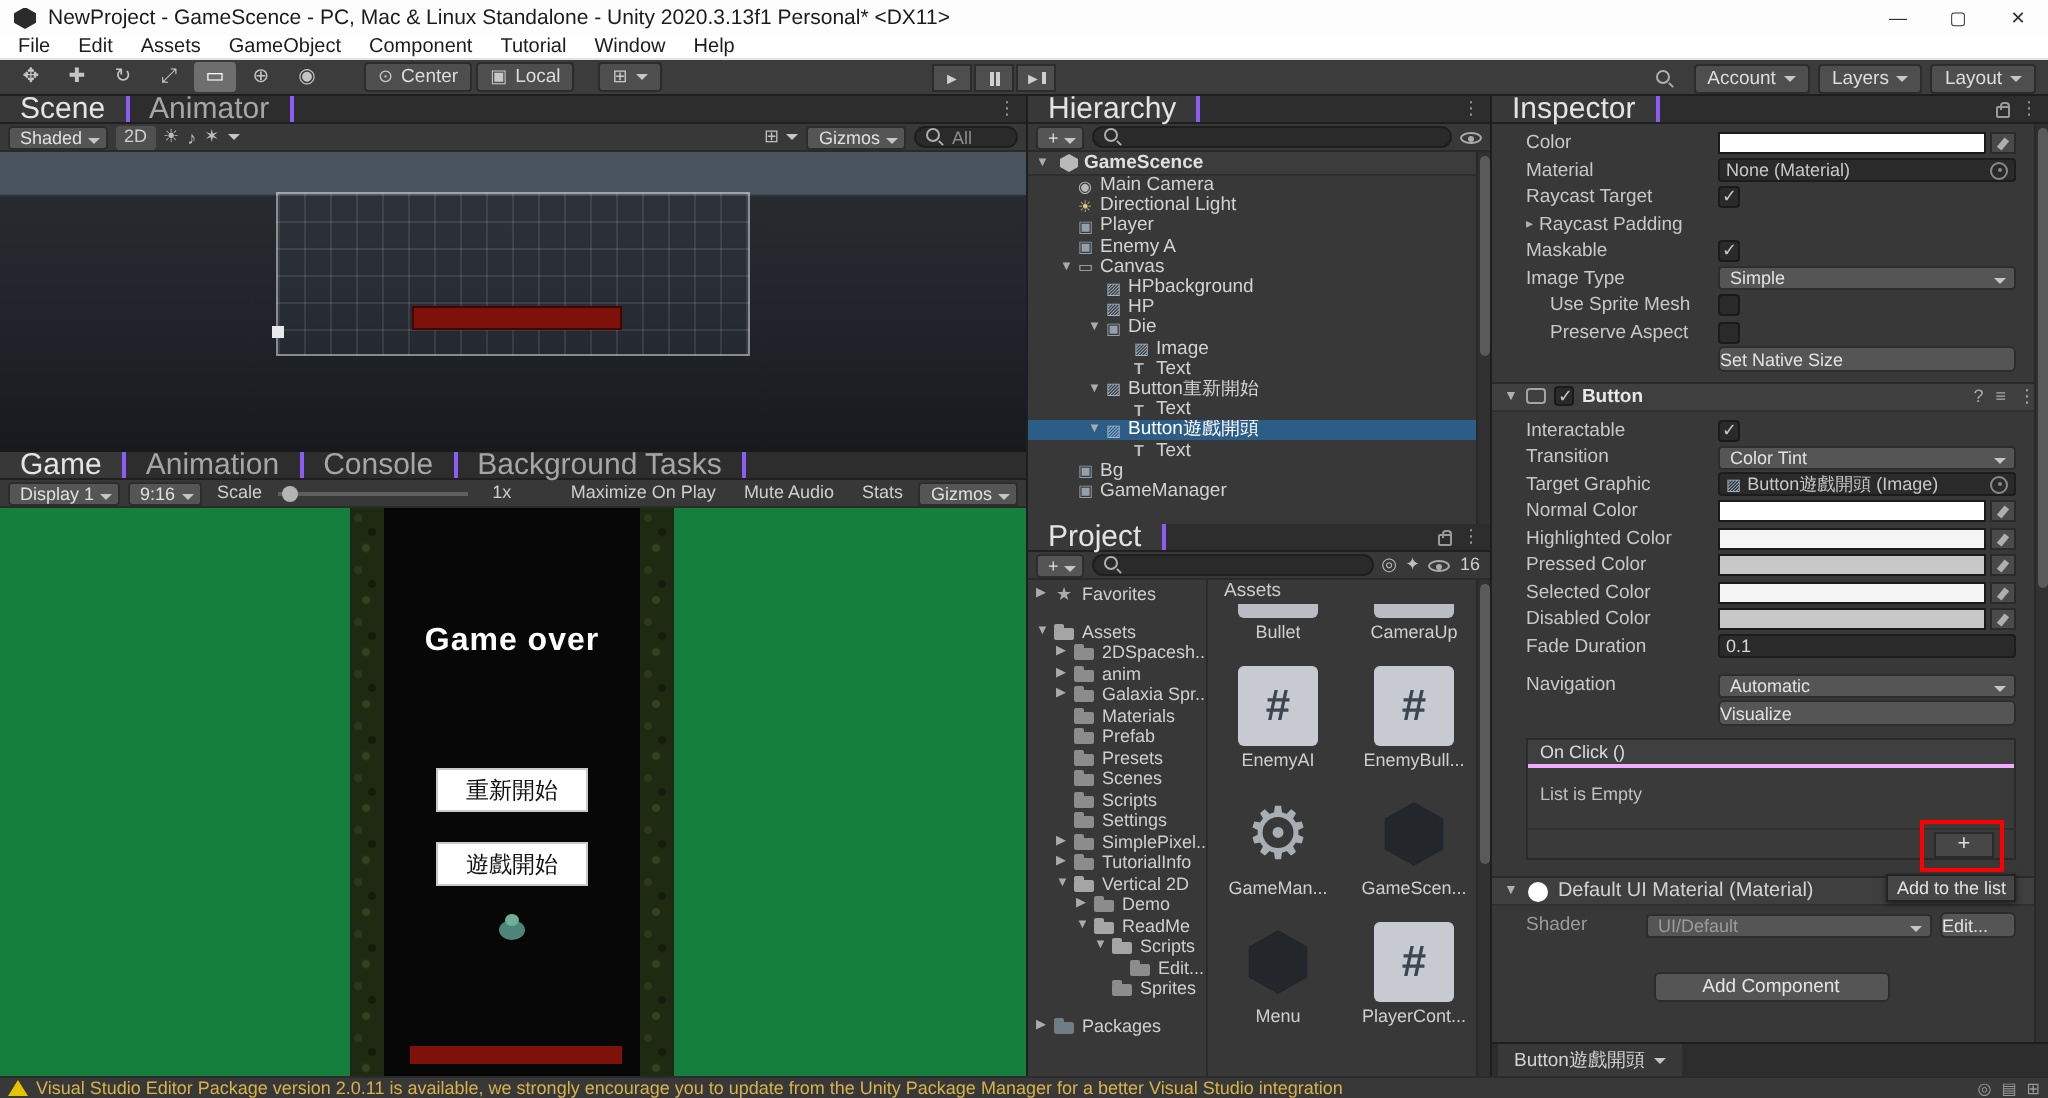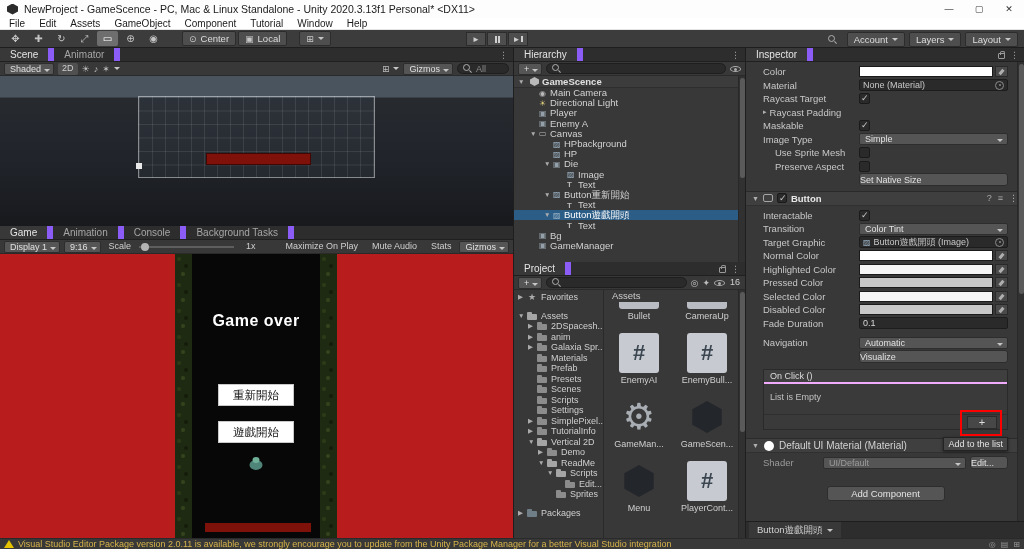--- a/index.html
+++ b/index.html
@@ -27,21 +27,21 @@
 #play-group{position:absolute;left:466px;top:2px;display:flex;gap:1px}
 .play-btn{width:20px;height:14px;background:#4E4E4E;border:1px solid #2C2C2C;display:flex;align-items:center;justify-content:center;color:#CFCFCF;font-size:8px;gap:1px}
 .pbar{width:2px;height:7px;background:#CFCFCF;display:inline-block}
 #toolbar-right{position:absolute;right:6px;top:2px;display:flex;gap:4px;align-items:flex-end}
 .mag{position:relative;width:9px;height:9px;flex:none}
 .mag::before{content:"";position:absolute;left:0;top:0;width:5px;height:5px;border:1px solid #AFAFAF;border-radius:50%}
 .mag::after{content:"";position:absolute;left:6px;top:7px;width:3px;height:1px;background:#AFAFAF;transform:rotate(45deg)}
 
 .panel{background:#383838}
 .tabbar{height:14px;background:#2D2D2D;border-bottom:1px solid #202020;display:flex}
-.tab{padding:0 10px;line-height:13px;font-size:10px;color:#A6A6A6;background:#2D2D2D;border-right:6px solid #8b5cf6;white-space:nowrap}
+.tab{padding:0 10px;line-height:13px;font-size:15px;color:#A6A6A6;background:#2D2D2D;border-right:2px solid #8b5cf6;white-space:nowrap}
 .tab.active,.tab.active-true{background:#383838;color:#E4E4E4}
 .bar-end{margin-left:auto;order:99;display:flex;align-items:center;gap:5px;padding:0 5px;color:#9A9A9A;font-size:9px}
 .lock-ico{width:7px;height:6px;border:1px solid #9A9A9A;border-radius:1px;position:relative;margin-top:2px}
 .lock-ico::before{content:"";position:absolute;left:1px;top:-3px;width:3px;height:3px;border:1px solid #9A9A9A;border-bottom:none;border-radius:2px 2px 0 0}
 .ptoolbar{height:14px;display:flex;align-items:center;gap:4px;padding:0 4px;background:#383838;border-bottom:1px solid #2A2A2A}
 .mini-dd{position:relative;height:12px;line-height:11px;background:#555555;border:1px solid #2D2D2D;border-radius:2px;font-size:9px;color:#E0E0E0;padding:0 12px 0 5px;white-space:nowrap;flex:none}
 .mini-dd::after{content:"";position:absolute;right:3px;top:5px;border-left:3px solid transparent;border-right:3px solid transparent;border-top:3px solid #C6C6C6}
 .mini-btn{height:12px;line-height:11px;color:#CFCFCF;font-size:9px;padding:0 4px;border-radius:2px;white-space:nowrap;flex:none}
 .mini-btn.on{background:#505050}
 .pico{color:#BDBDBD;font-size:9px;flex:none}
@@ -50,21 +50,21 @@
 .eye::before{content:"";position:absolute;inset:1px 0;border:1px solid #ABABAB;border-radius:50%}
 .eye::after{content:"";position:absolute;left:4px;top:3px;width:3px;height:3px;background:#ABABAB;border-radius:50%}
 
 #scene-panel{left:0;top:48px;width:513px;height:178px}
 #scene-viewport{position:relative;width:513px;height:150px;overflow:hidden;background:linear-gradient(to bottom,#4A545E 0,#4A545E 21px,#272B30 22px,#202329 60%,#17191D 100%)}
 .canvas-rect{position:absolute;left:138px;top:20px;width:237px;height:82px;border:1px solid rgba(255,255,255,.45);background-color:rgba(120,140,165,.08);background-image:linear-gradient(rgba(255,255,255,.09) 1px,transparent 1px),linear-gradient(90deg,rgba(255,255,255,.09) 1px,transparent 1px);background-size:13px 13.5px}
 .scene-hpbar{position:absolute;left:67px;top:56px;width:105px;height:12px;background:#7E120B;border:1px solid #430703}
 .corner-marker{position:absolute;left:-3px;bottom:8px;width:6px;height:6px;background:#E9E9E9}
 
 #game-panel{left:0;top:226px;width:513px;height:312px}
-#game-viewport{position:relative;width:513px;height:284px;background:#b91c1c;overflow:hidden}
+#game-viewport{position:relative;width:513px;height:284px;background:#15803d;overflow:hidden}
 .gstrip{position:absolute;left:175px;top:0;width:162px;height:284px;background:#070707}
 .grass{position:absolute;top:0;bottom:0;width:17px;background-color:#1F2A12;background-image:radial-gradient(circle at 4px 5px,#2C3B17 1.5px,transparent 2.5px),radial-gradient(circle at 11px 12px,#141C0B 1.5px,transparent 2.5px),radial-gradient(circle at 8px 20px,#33431C 1.5px,transparent 2.5px);background-size:17px 26px}
 .grass.left{left:0}.grass.right{right:0}
 .gameover{position:absolute;left:0;right:0;top:58px;text-align:center;color:#FFFFFF;font-size:16px;font-weight:bold;letter-spacing:.5px}
 .gbtn{position:absolute;left:50%;transform:translateX(-50%);width:74px;height:20px;background:#FFFFFF;color:#111111;font-size:11.5px;display:flex;align-items:center;justify-content:center;box-shadow:0 0 0 1px #C9C9C9}
 .gbtn.b1{top:131px}.gbtn.b2{top:168px}
 .player{position:absolute;left:50%;transform:translateX(-50%);top:203px;width:15px;height:14px}
 .player::before{content:"";position:absolute;inset:3px 1px 1px 1px;background:#4E8578;border-radius:50%}
 .player::after{content:"";position:absolute;left:4px;top:0;width:7px;height:6px;background:#6FAE97;border-radius:50%}
 .game-hpbar{position:absolute;left:30px;top:269px;width:106px;height:9px;background:#7E120B}

